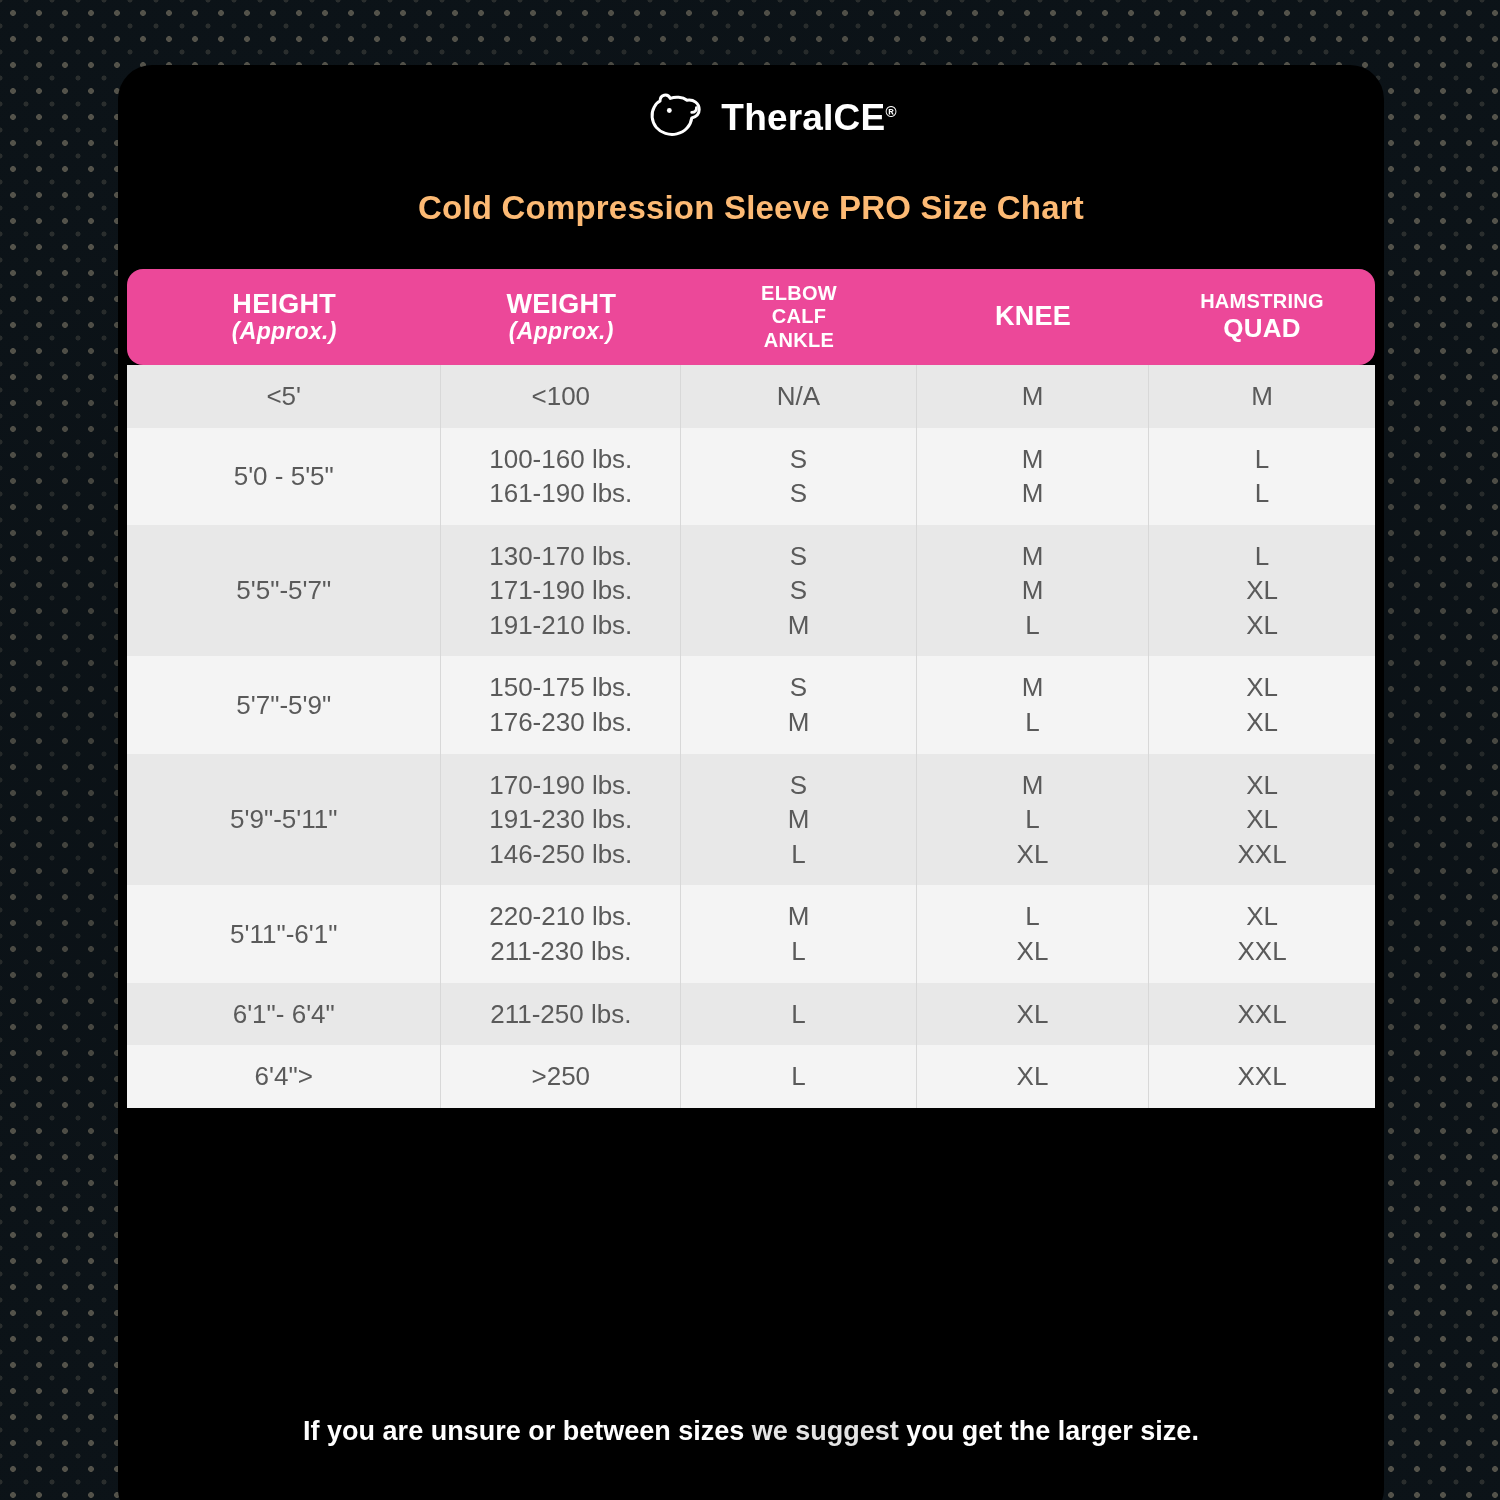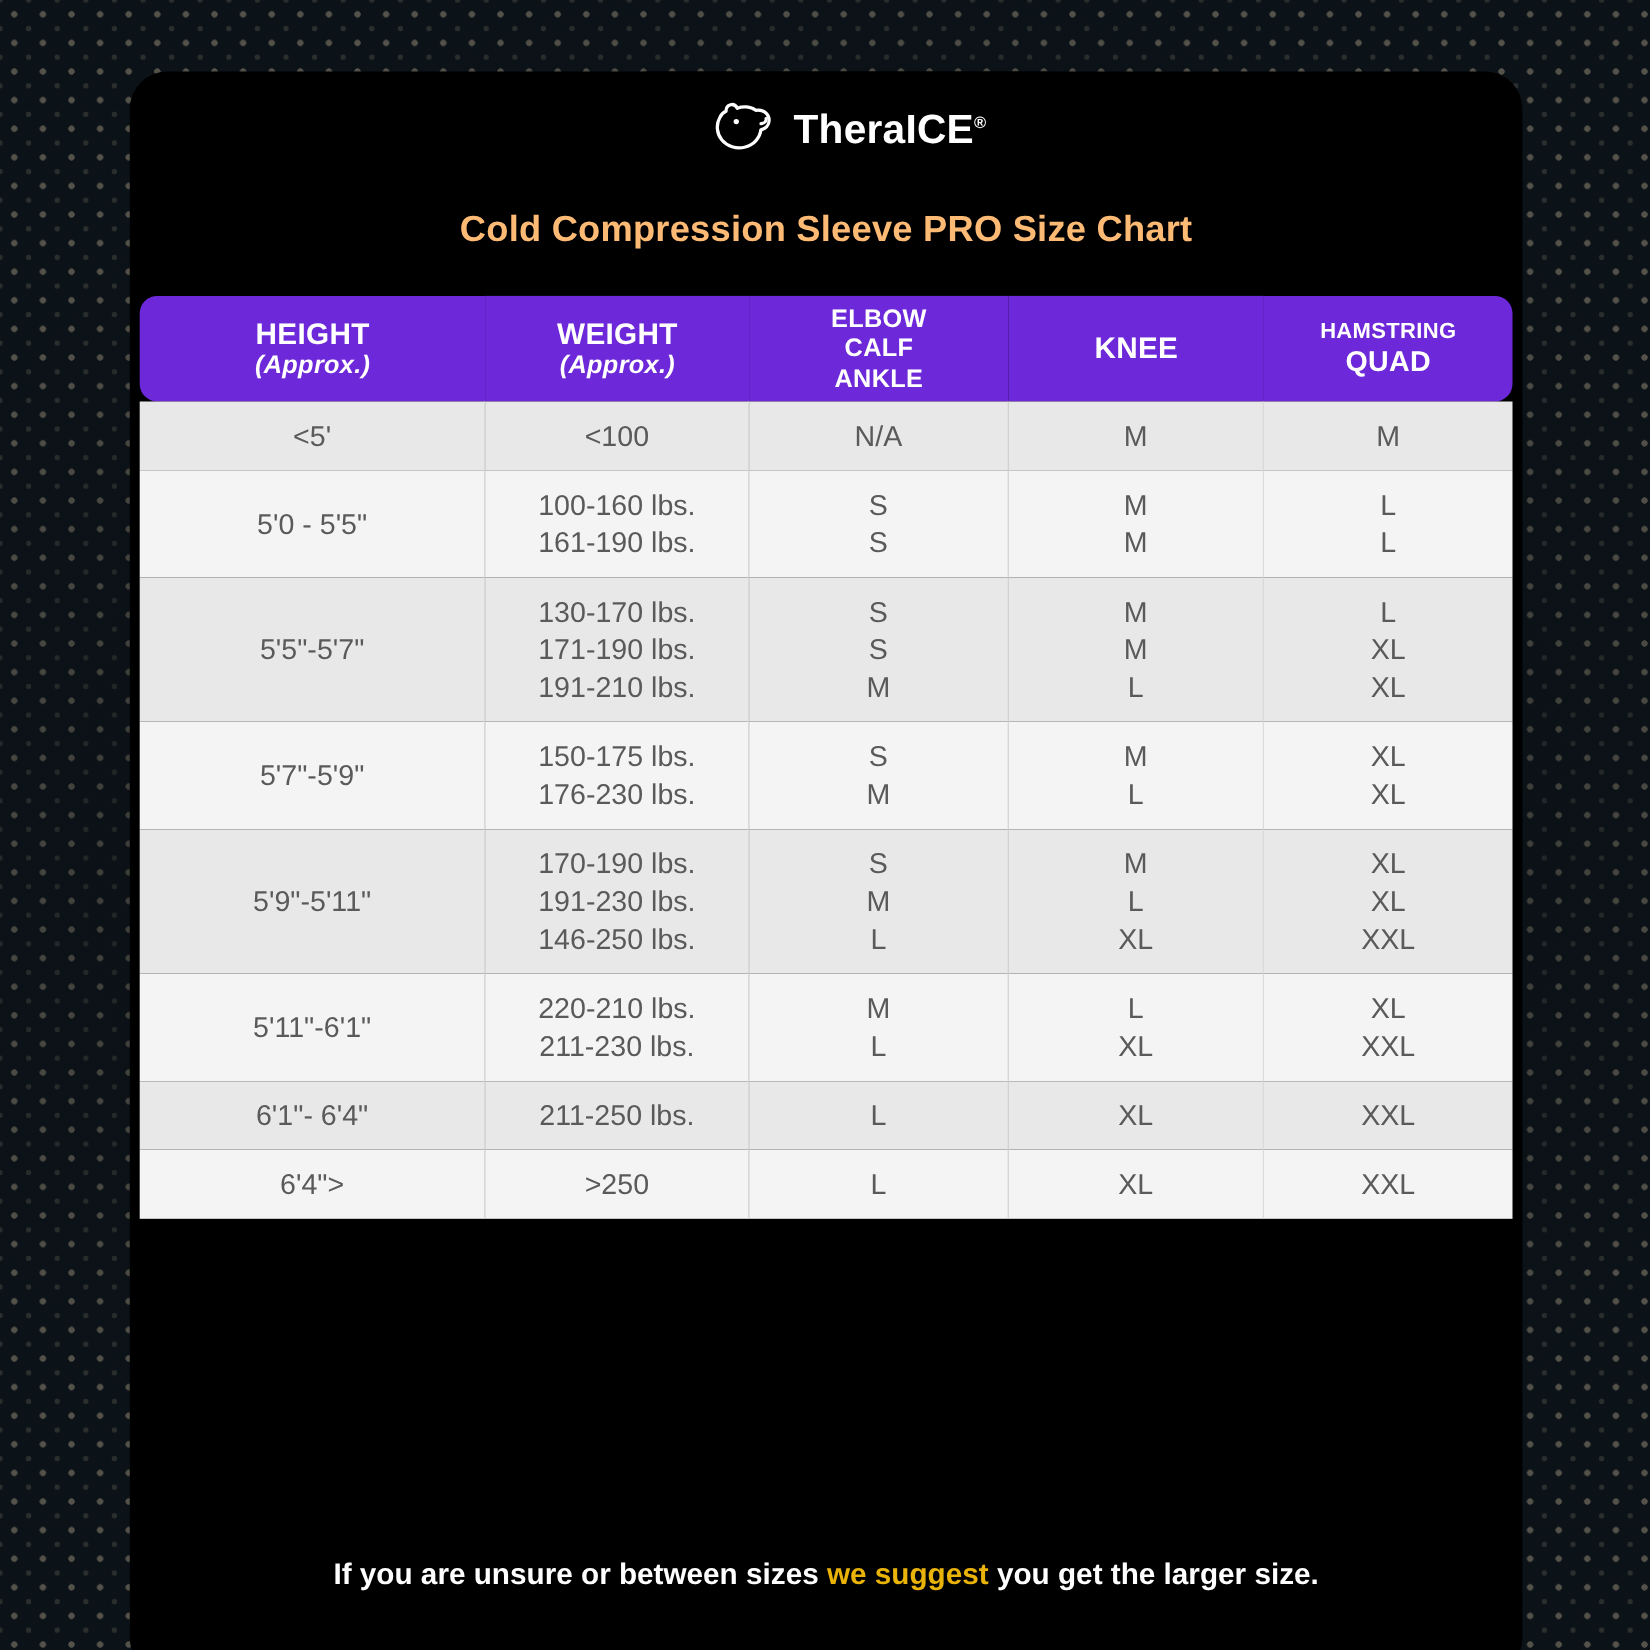--- a/index.html
+++ b/index.html
@@ -120,21 +120,21 @@
     top: 204px;
     width: 1248px;
   }
   table {
     border-collapse: separate;
     border-spacing: 0;
     width: 100%;
     table-layout: fixed;
   }
   thead th {
-    background: #6d28d9;
+    background: #ec4899;
     color: #ffffff;
     font-size: 27px;
     font-weight: 700;
     text-align: center;
     height: 96px;
     vertical-align: middle;
     line-height: 1.08;
     letter-spacing: 0.3px;
   }
   thead th:first-child {
@@ -145,21 +145,21 @@
     border-top-right-radius: 16px;
     border-bottom-right-radius: 16px;
   }
   thead th .approx {
     display: block;
     font-style: italic;
     font-size: 23px;
     font-weight: 700;
   }
   thead th .small2 {
-    font-size: 23px;
+    font-size: 20px;
     line-height: 1.18;
   }
 
   tbody td {
     color: #5a5a5a;
     font-size: 26px;
     text-align: center;
     vertical-align: middle;
     border-right: 1px solid #d8d8d8;
     padding: 14px 4px;
@@ -183,21 +183,21 @@
   #footer-note {
     position: absolute;
     left: 0;
     width: 100%;
     bottom: 76px;
     text-align: center;
     color: #ffffff;
     font-size: 27px;
     font-weight: 700;
   }
-  #footer-note .hl { color: #eab308; }
+  #footer-note .hl { color: #e5e5e5; }
 </style>
 </head>
 <body>
 
 <div id="bg-dots"></div>
 <div id="bg-vignette"></div>
 
 <div id="card">
 
   <div id="logo-tab">

